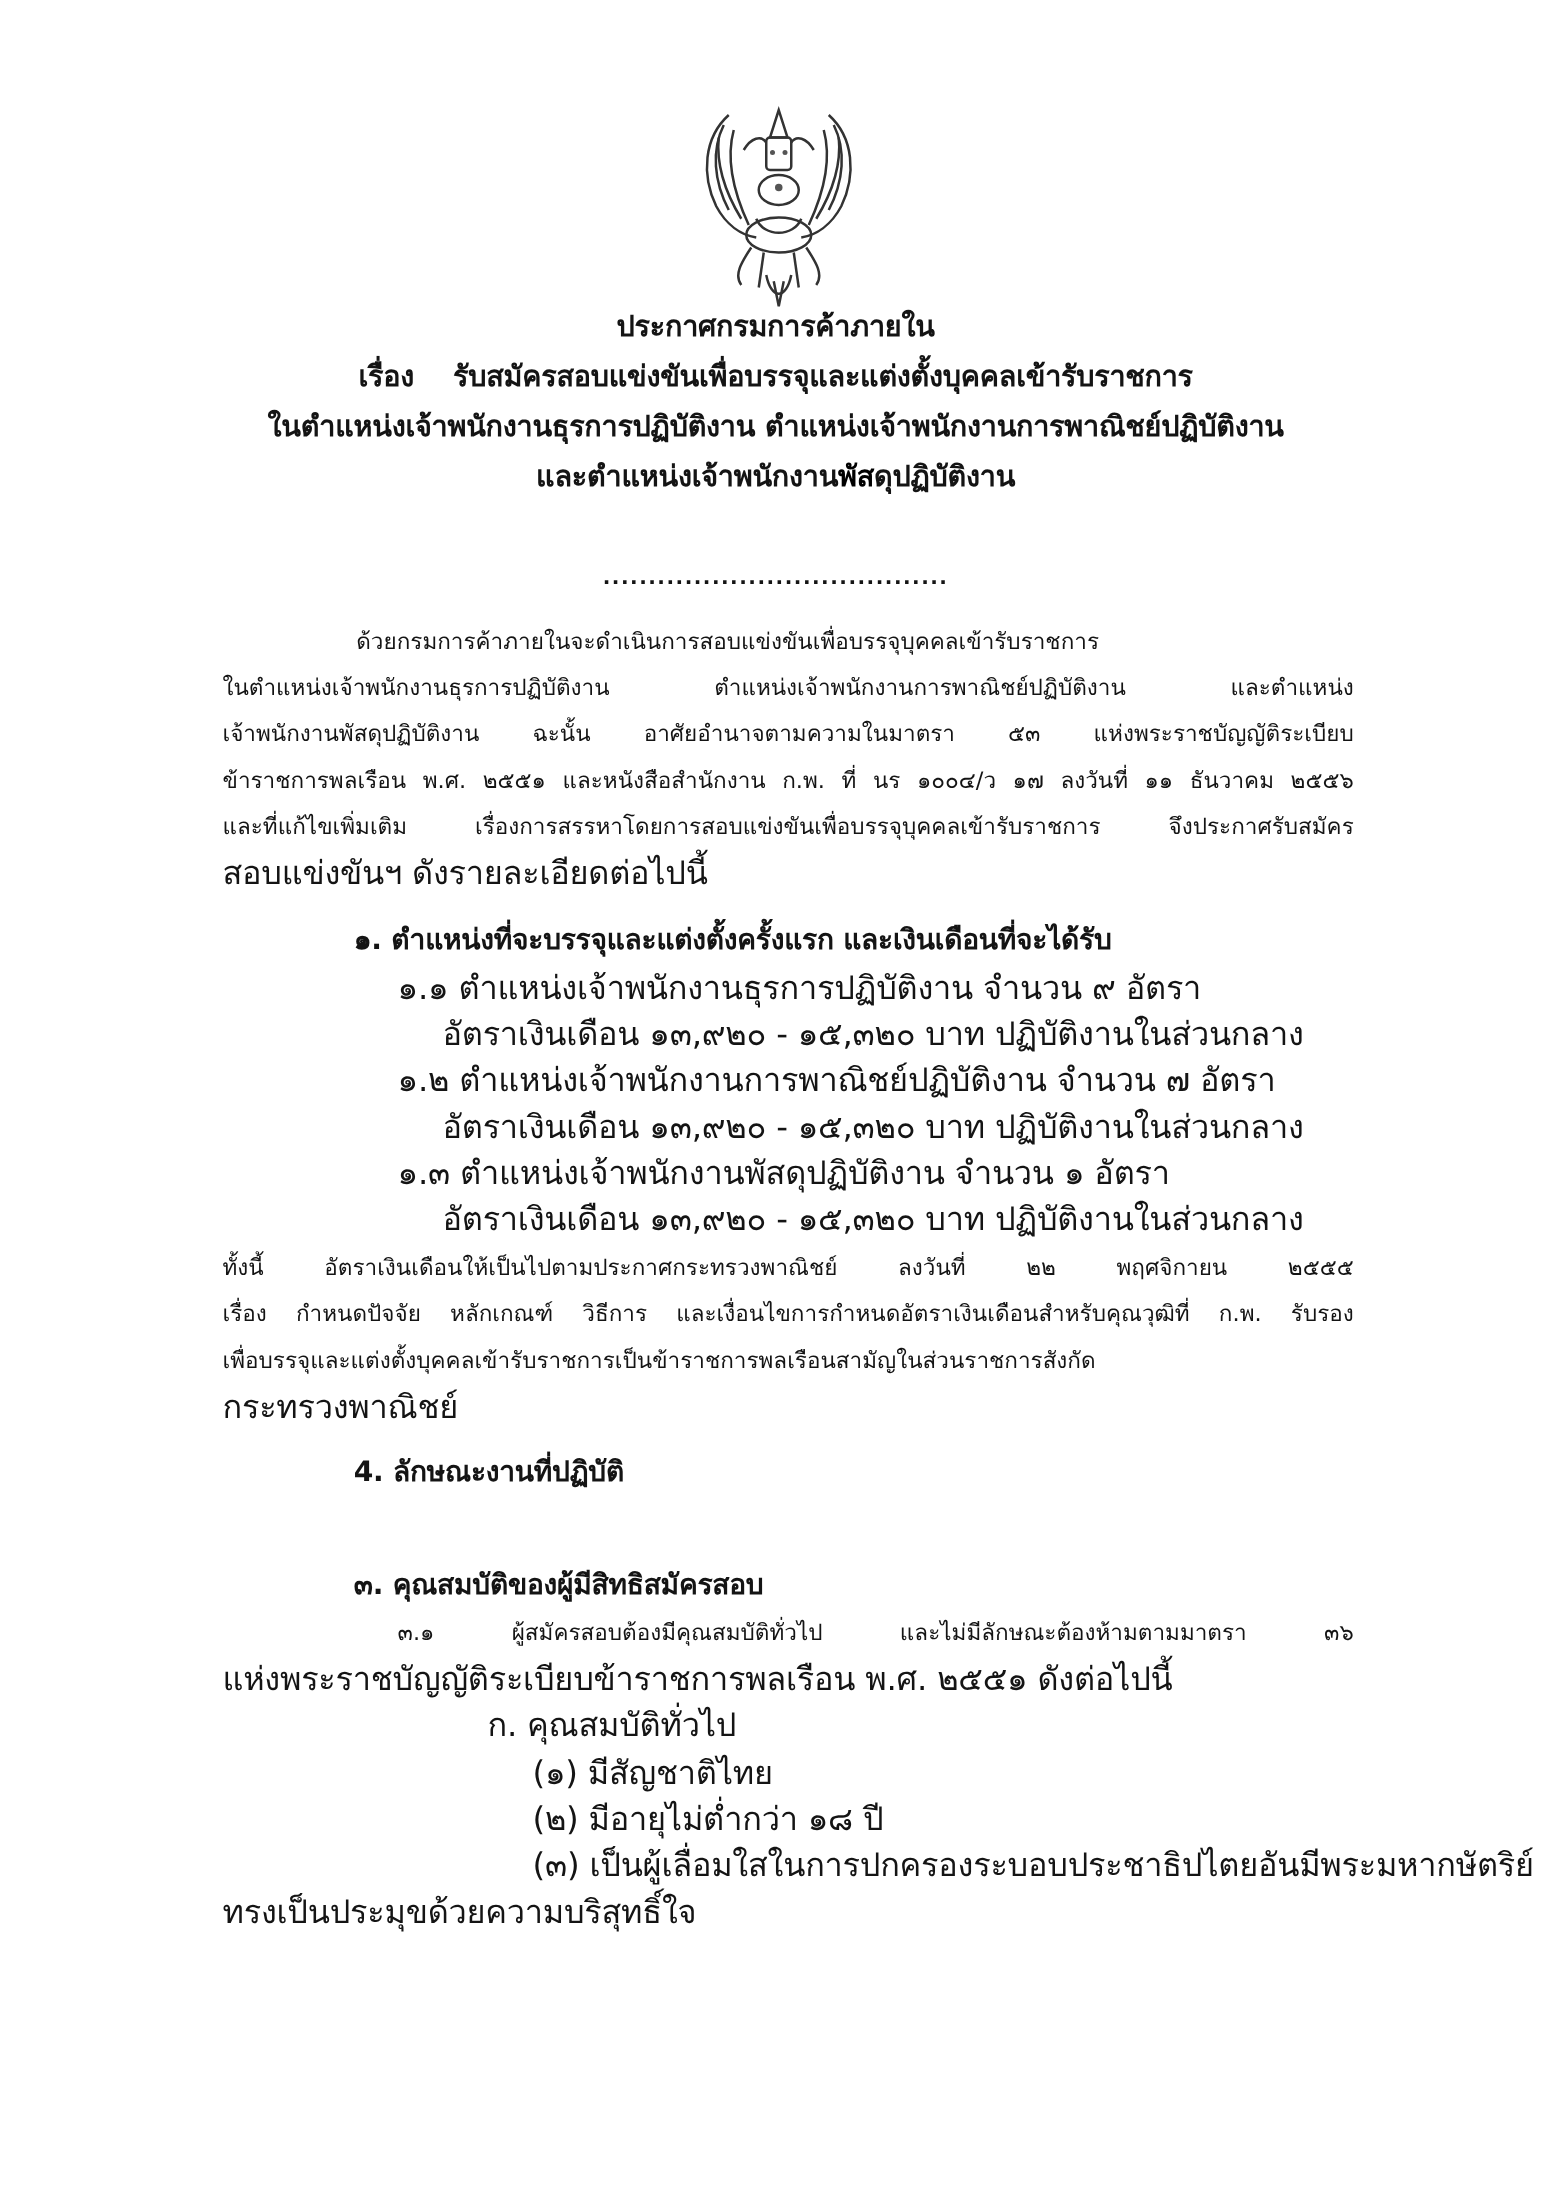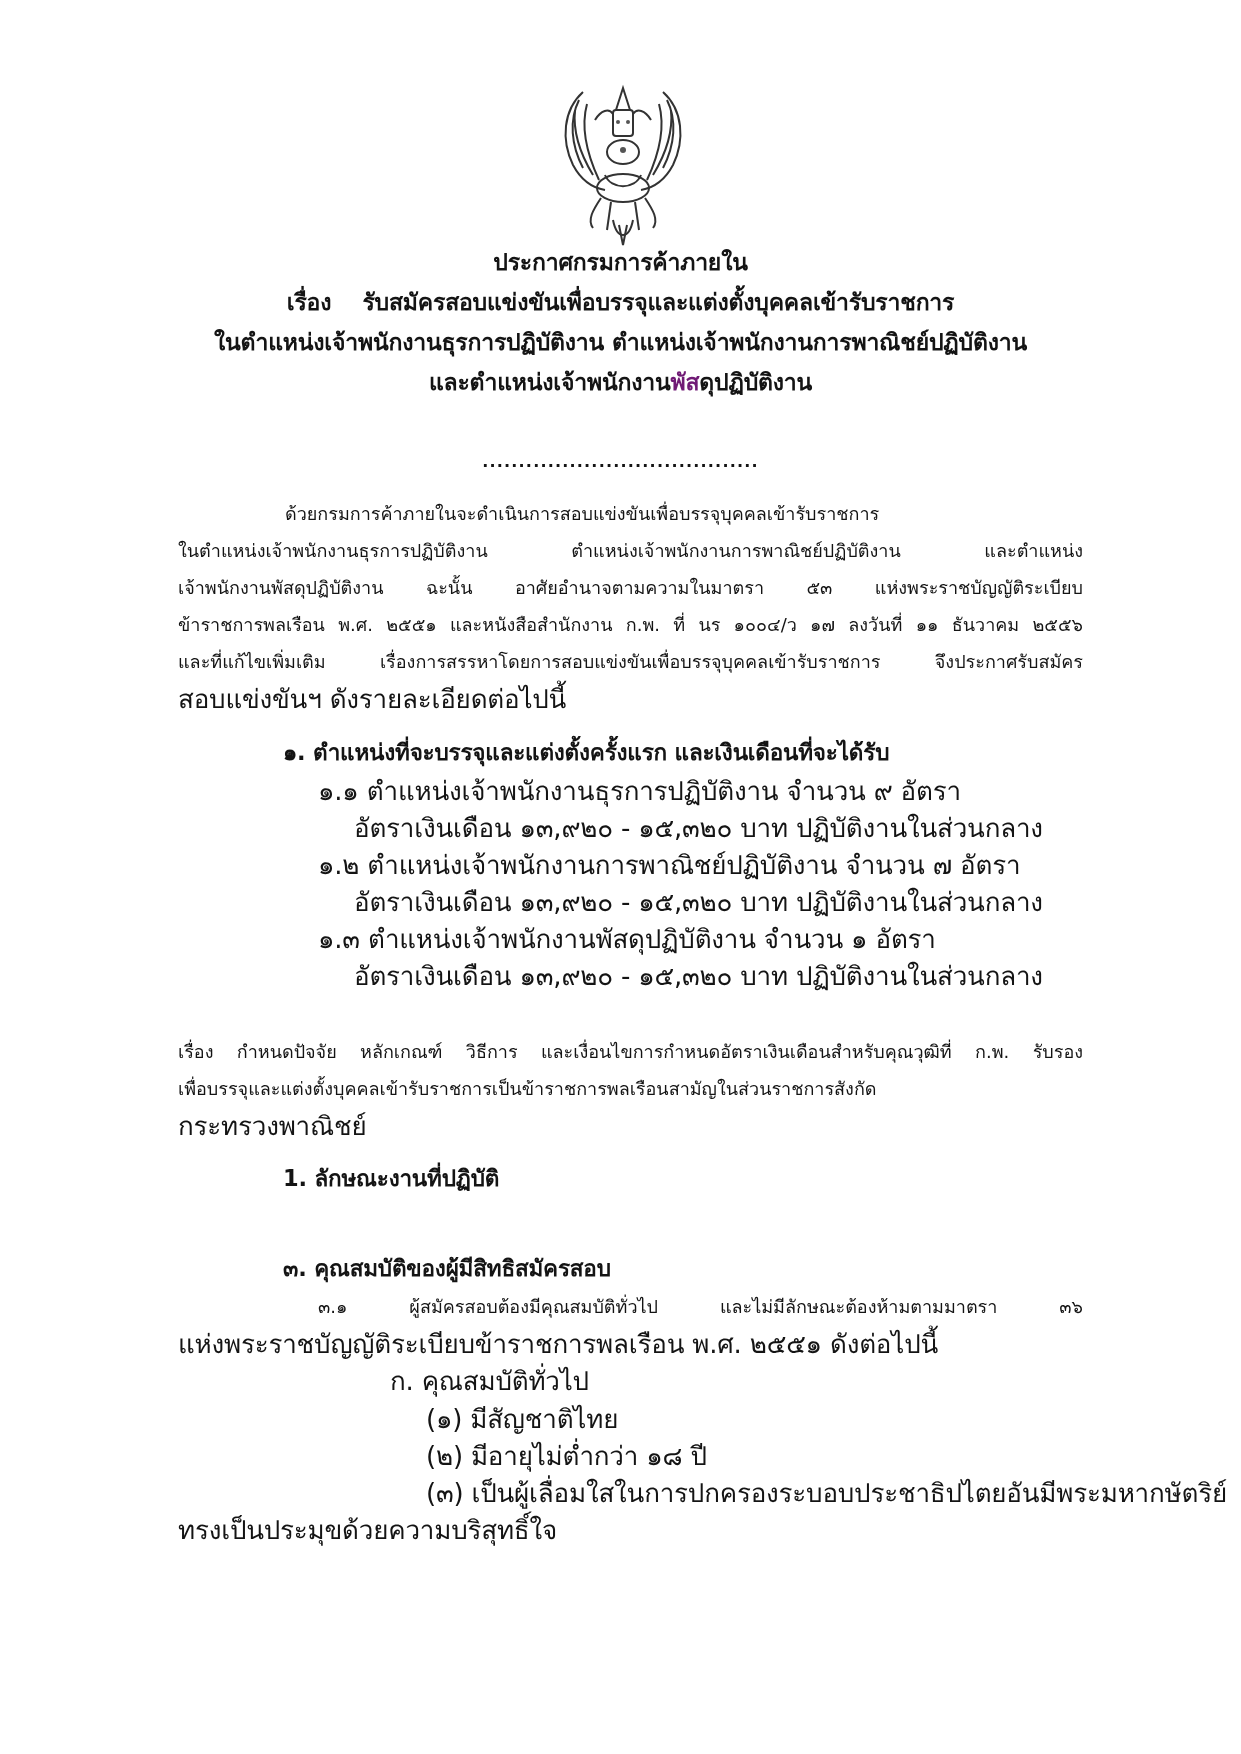--- a/index.html
+++ b/index.html
@@ -42,21 +42,21 @@
     }
     .title {
       font-size: 23px;
       font-weight: bold;
     }
     .heading {
       font-weight: bold;
       font-size: 22.5px;
     }
     .faded {
-      color: #701a75;
+      color: #000000;
     }
     .dots {
       position: absolute;
       left: 0;
       width: 1241px;
       top: 454px;
       text-align: center;
       font-size: 16px;
       letter-spacing: 1.2px;
       font-weight: bold;
@@ -141,25 +141,26 @@
 
   <div class="line" style="left:318px; top:776px;">๑.๑ ตำแหน่งเจ้าพนักงานธุรการปฏิบัติงาน จำนวน ๙ อัตรา</div>
   <div class="line" style="left:354px; top:813px;">อัตราเงินเดือน ๑๓,๙๒๐ - ๑๕,๓๒๐ บาท ปฏิบัติงานในส่วนกลาง</div>
 
   <div class="line" style="left:318px; top:850px;">๑.๒ ตำแหน่งเจ้าพนักงานการพาณิชย์ปฏิบัติงาน จำนวน ๗ อัตรา</div>
   <div class="line" style="left:354px; top:887px;">อัตราเงินเดือน ๑๓,๙๒๐ - ๑๕,๓๒๐ บาท ปฏิบัติงานในส่วนกลาง</div>
 
   <div class="line" style="left:318px; top:924px;">๑.๓ ตำแหน่งเจ้าพนักงานพัสดุปฏิบัติงาน จำนวน ๑ อัตรา</div>
   <div class="line" style="left:354px; top:961px;">อัตราเงินเดือน ๑๓,๙๒๐ - ๑๕,๓๒๐ บาท ปฏิบัติงานในส่วนกลาง</div>
 
+  <div class="justify-line" style="top:1000px;">ทั้งนี้ อัตราเงินเดือนให้เป็นไปตามประกาศกระทรวงพาณิชย์ ลงวันที่ ๒๒ พฤศจิกายน ๒๕๕๕</div>
   <div class="justify-line" style="top:1037px;">เรื่อง กำหนดปัจจัย หลักเกณฑ์ วิธีการ และเงื่อนไขการกำหนดอัตราเงินเดือนสำหรับคุณวุฒิที่ ก.พ. รับรอง</div>
   <div class="justify-line" style="top:1074px;">เพื่อบรรจุและแต่งตั้งบุคคลเข้ารับราชการเป็นข้าราชการพลเรือนสามัญในส่วนราชการสังกัด</div>
   <div class="line" style="left:178px; top:1111px;">กระทรวงพาณิชย์</div>
 
-  <div class="line heading" style="left:283px; top:1163px;">1. ลักษณะงานที่ปฏิบัติ</div>
+  <div class="line heading" style="left:283px; top:1163px;">4. ลักษณะงานที่ปฏิบัติ</div>
 
   <div class="line heading" style="left:283px; top:1253px;">๓. คุณสมบัติของผู้มีสิทธิสมัครสอบ</div>
   <div class="justify-line" style="left:318px; width:765px; top:1292px;">๓.๑ ผู้สมัครสอบต้องมีคุณสมบัติทั่วไป และไม่มีลักษณะต้องห้ามตามมาตรา ๓๖</div>
   <div class="line" style="left:178px; top:1329px;">แห่งพระราชบัญญัติระเบียบข้าราชการพลเรือน พ.ศ. ๒๕๕๑  ดังต่อไปนี้</div>
 
   <div class="line" style="left:390px; top:1366px;">ก. คุณสมบัติทั่วไป</div>
   <div class="line" style="left:426px; top:1404px;">(๑) มีสัญชาติไทย</div>
   <div class="line" style="left:426px; top:1441px;">(๒) มีอายุไม่ต่ำกว่า ๑๘ ปี</div>
   <div class="line" style="left:426px; top:1478px;">(๓) เป็นผู้เลื่อมใสในการปกครองระบอบประชาธิปไตยอันมีพระมหากษัตริย์</div>
   <div class="line" style="left:178px; top:1515px;">ทรงเป็นประมุขด้วยความบริสุทธิ์ใจ</div>

